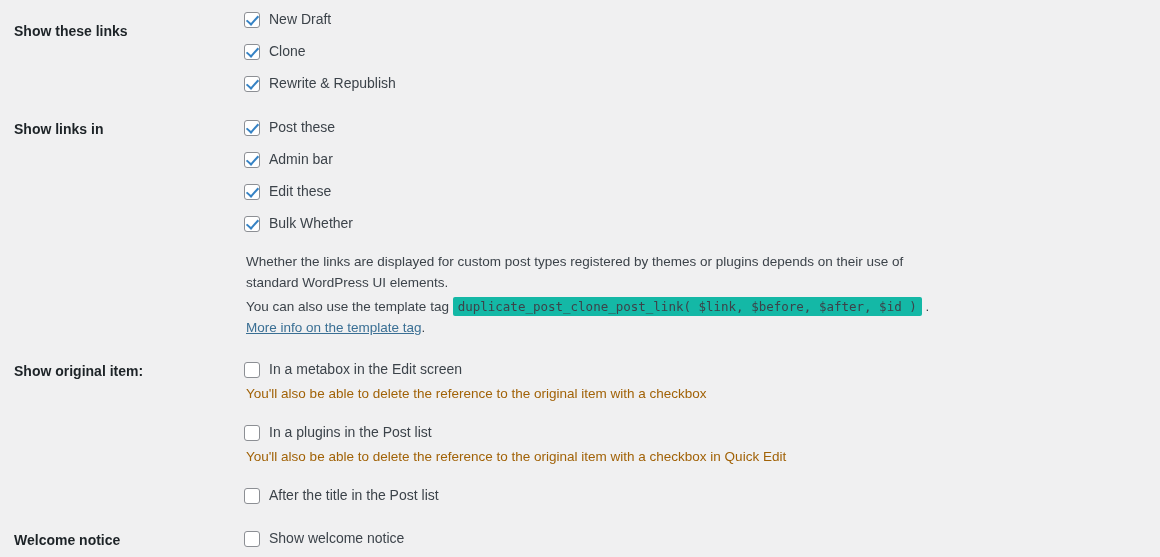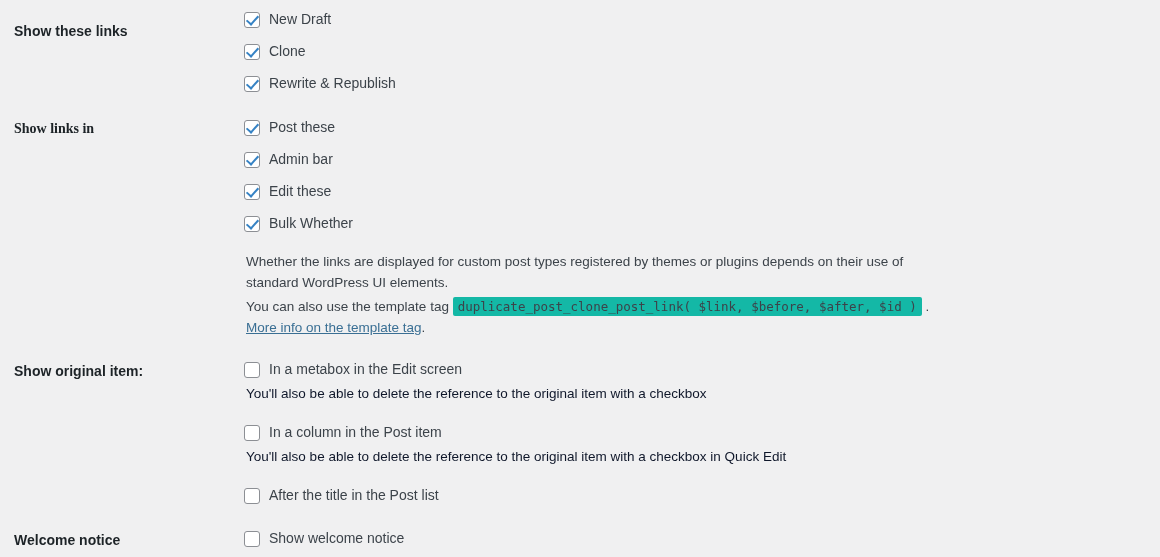--- a/index.html
+++ b/index.html
@@ -36,21 +36,21 @@
     vertical-align: top;
   }
 
   
   .grp-show-links      { padding-top: 8px; padding-bottom: 0; }
   .grp-show-links-in   { padding-top: 21px; padding-bottom: 0; }
   .grp-show-original   { padding-top: 20px; padding-bottom: 0; }
   .grp-welcome         { padding-top: 20px; padding-bottom: 0; }
 
   .lbl-show-links     { padding-top: 22px; }
-  .lbl-show-links-in  { padding-top: 25px; font-family: Liberation Serif, serif; }
+  .lbl-show-links-in  { padding-top: 25px; }
   .lbl-show-original  { padding-top: 23px; }
   .lbl-welcome        { padding-top: 23px; }
 
   .check-line {
     display: flex;
     align-items: center;
     height: 23px;
     margin-bottom: 9px;
   }
   .check-line:last-child { margin-bottom: 0; }
@@ -83,21 +83,21 @@
   .cb-label {
     font-size: 14px;
     line-height: 1.4;
     color: #3c434a;
     white-space: nowrap;
   }
 
   .helper-text {
     font-size: 13.5px;
     line-height: 1.55;
-    color: #0f172a;
+    color: #a16207;
     margin: 0 0 0 2px;
     padding-top: 2px;
   }
 
   .desc-block {
     font-size: 13.5px;
     line-height: 1.55;
     color: #3c434a;
     margin-top: 17px;
     padding-left: 2px;
@@ -197,21 +197,21 @@
           <div class="check-line">
             <span class="cb"></span>
             <span class="cb-label">In a metabox in the Edit screen</span>
           </div>
           <div class="helper-text">You'll also be able to delete the reference to the original item with a checkbox</div>
         </div>
 
         <div class="sub-group">
           <div class="check-line">
             <span class="cb"></span>
-            <span class="cb-label">In a column in the Post item</span>
+            <span class="cb-label">In a plugins in the Post list</span>
           </div>
           <div class="helper-text">You'll also be able to delete the reference to the original item with a checkbox in Quick Edit</div>
         </div>
 
         <div class="sub-group">
           <div class="check-line">
             <span class="cb"></span>
             <span class="cb-label">After the title in the Post list</span>
           </div>
         </div>

